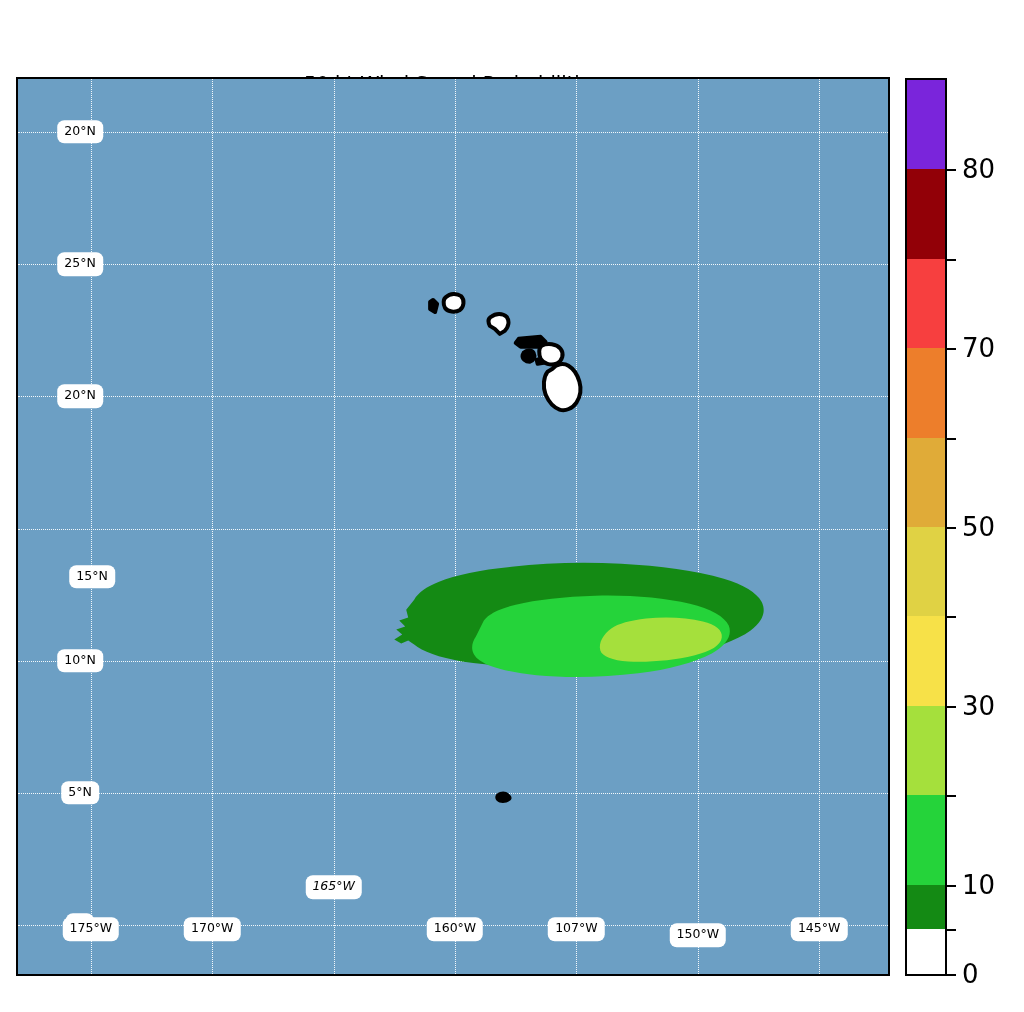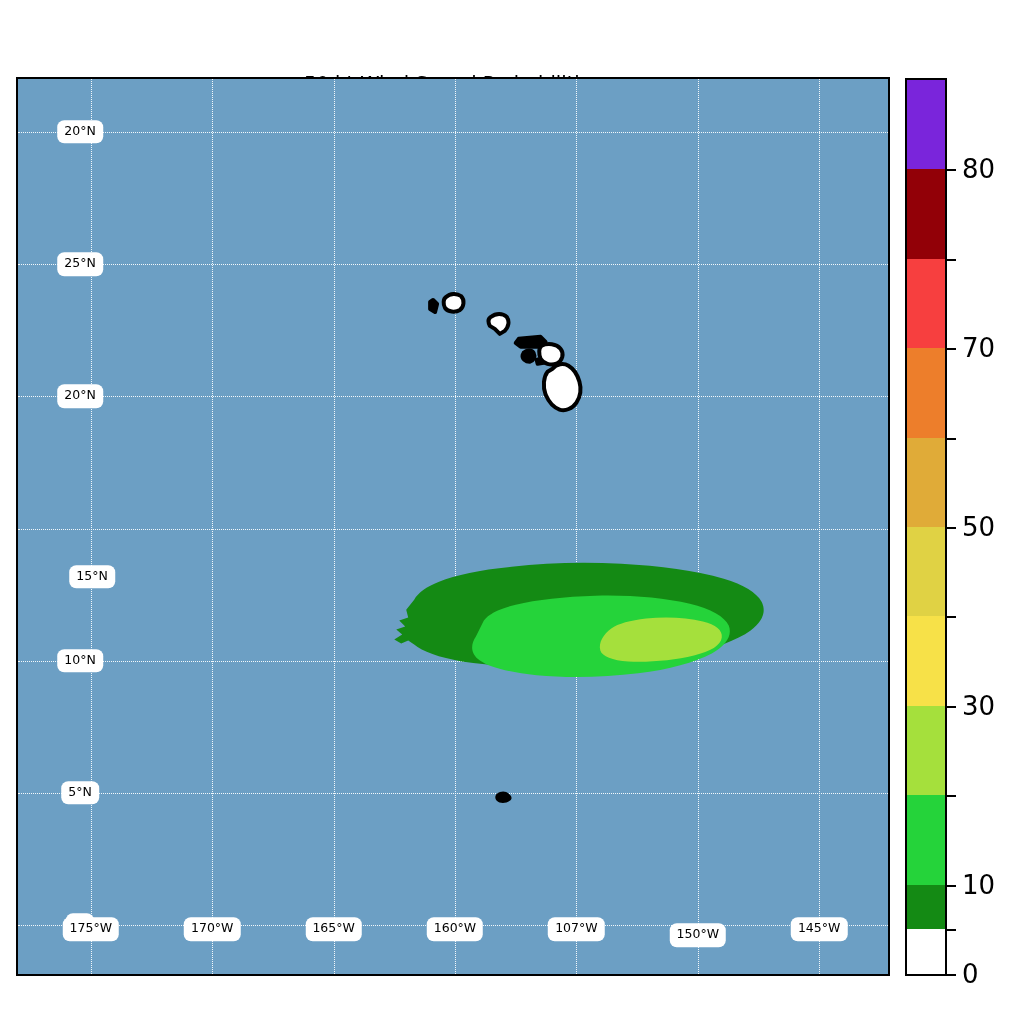--- a/index.html
+++ b/index.html
@@ -247,21 +247,21 @@
     <div id="grid-labels">
         <div class="grid-label" style="left: 62px; top: 846.118px;">0°</div>
         <div class="grid-label" style="left: 62px; top: 713.912px;">5°N</div>
         <div class="grid-label" style="left: 62px; top: 581.706px;">10°N</div>
         <div class="grid-label" style="left: 74px; top: 449.5px; margin-top: 48px;">15°N</div>
         <div class="grid-label" style="left: 62px; top: 317.294px;">20°N</div>
         <div class="grid-label" style="left: 62px; top: 185.088px;">25°N</div>
         <div class="grid-label" style="left: 62px; top: 52.8824px;">20°N</div>
         <div class="grid-label" style="left: 72.8333px; top: 850px;">175°W</div>
         <div class="grid-label" style="left: 194.222px; top: 850px;">170°W</div>
-        <div class="grid-label" style="left: 315.611px; top: 850px;">165°W</div>
+        <div class="grid-label" style="left: 315.611px; top: 808px; font-style: italic;">165°W</div>
         <div class="grid-label" style="left: 437px; top: 850px;">160°W</div>
         <div class="grid-label" style="left: 558.389px; top: 850px;">107°W</div>
         <div class="grid-label" style="left: 679.778px; top: 850px; margin-top: 6px;">150°W</div>
         <div class="grid-label" style="left: 801.167px; top: 850px;">145°W</div>
       </div>
   </div>
 </div>
 
 <div id="colorbar-axes">
     <div class="cbar-segment" style="top: 849.3px; height: 44.7px; background: rgb(255, 255, 255);"></div>

